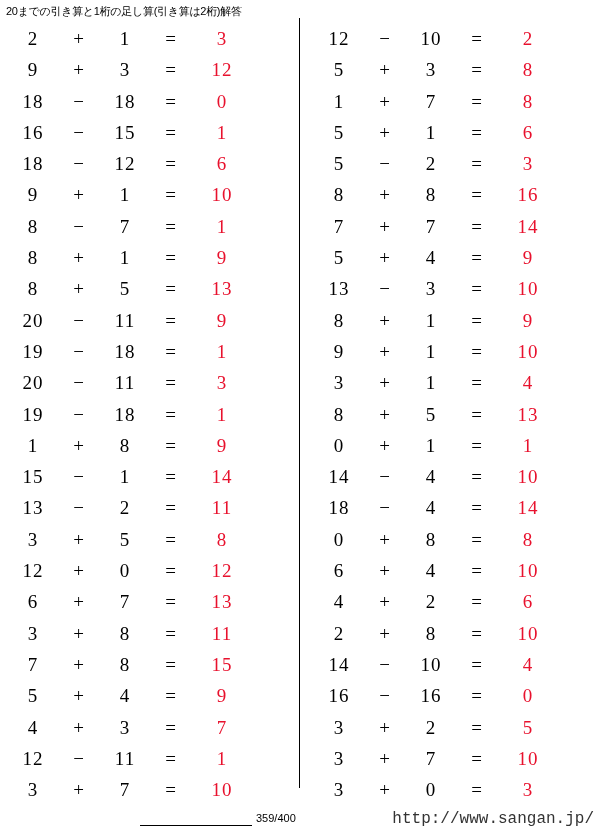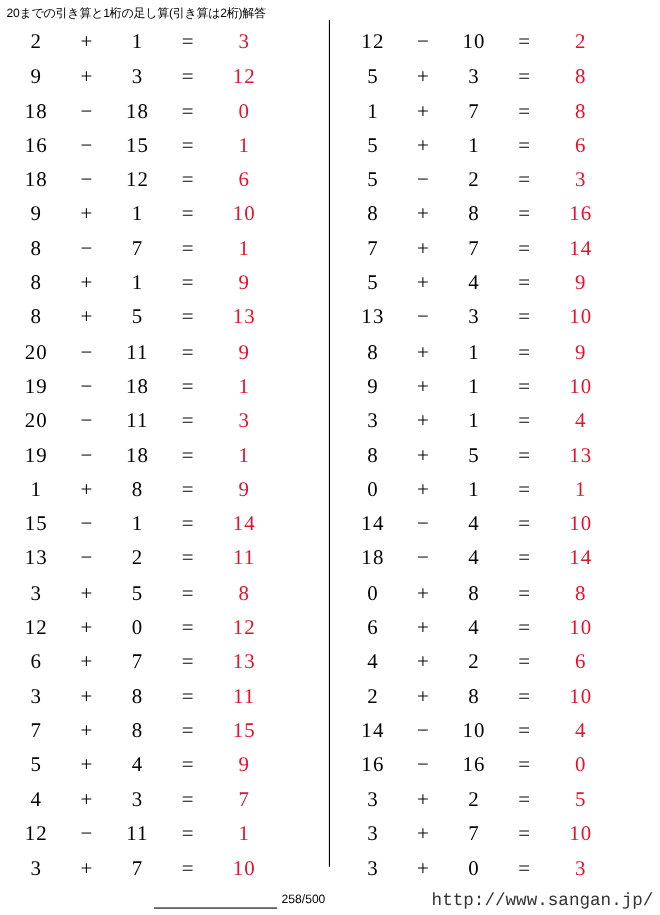--- a/index.html
+++ b/index.html
@@ -473,16 +473,16 @@
           <span class="cell c-op1">3</span>
           <span class="cell c-oper">+</span>
           <span class="cell c-op2">0</span>
           <span class="cell c-eq">=</span>
           <span class="cell c-ans">3</span>
         </div>
       </div>
   </div>
 
   <div class="footer-line"></div>
-  <div class="page-num">258/500</div>
+  <div class="page-num">359/400</div>
   <div class="url">http://www.sangan.jp/</div>
 
 </div>
 
 </body></html>

